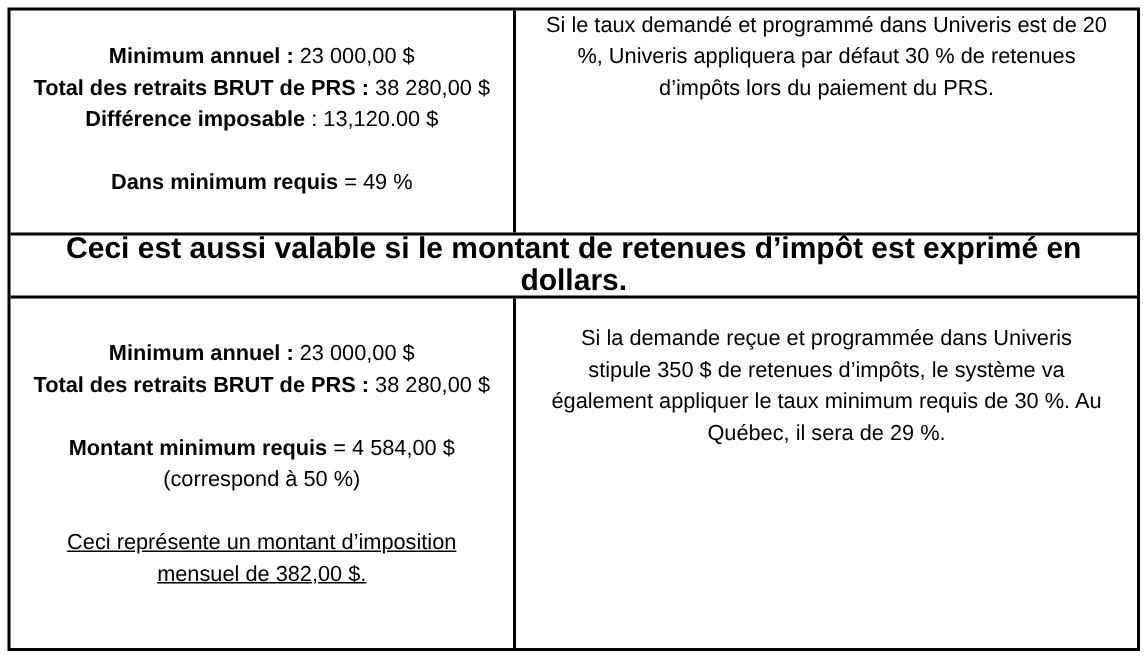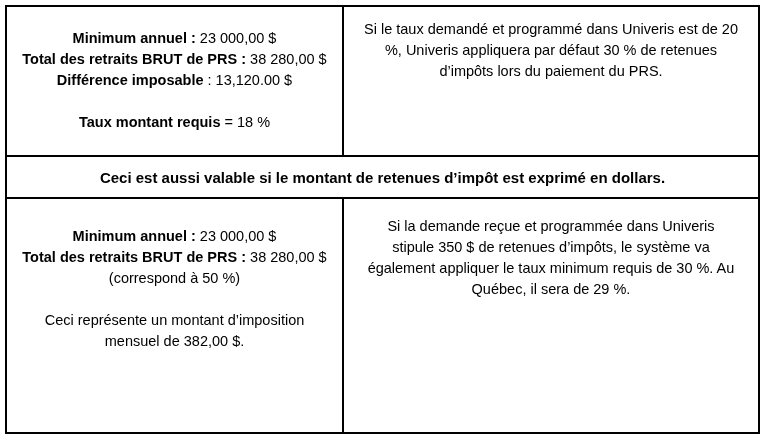--- a/index.html
+++ b/index.html
@@ -47,43 +47,44 @@
     line-height: 21px;
     text-align: center;
   }
   .cell-left {
     width: 337px;
     border-right: 2px solid #000000;
     flex: none;
   }
   .cell-right { flex: 1; }
   .pad-top-left-1 { padding-top: 21px; }
-  .pad-top-right-1 { padding-top: 12px; }
+  .pad-top-right-1 { padding-top: 0; }
   .pad-bot-left { padding-top: 27px; }
   .pad-bot-right { padding-top: 17px; }
   .b { font-weight: bold; }
   .line { white-space: nowrap; }
   .gap-above { margin-top: 21px; }
   .para {
     margin: 0 auto 9px auto;
     max-width: 396px;
     padding: 0 4px;
   }
   .para-narrow {
     margin: 0 auto;
     max-width: 378px;
     padding: 0 4px;
   }
   .note-para {
     margin: 21px auto 0 auto;
     max-width: 300px;
+    text-decoration: underline;
   }
   .middle-text {
     font-weight: bold;
-    font-size: 15px;
+    font-size: 20px;
     line-height: 21px;
     width: 100%;
     text-align: center;
   }
 </style>
 </head>
 <body>
 
 <div class="page">
   <div class="table">
@@ -96,22 +97,22 @@
         </div>
         <div class="line">
           <span class="b">Total des retraits BRUT de PRS :</span>
           <span>38 280,00 $</span>
         </div>
         <div class="line">
           <span class="b">Différence imposable</span>
           <span>: 13,120.00 $</span>
         </div>
         <div class="line gap-above">
-          <span class="b">Taux montant requis</span>
-          <span>= 18 %</span>
+          <span class="b">Dans minimum requis</span>
+          <span>= 49 %</span>
         </div>
       </div>
       <div class="cell cell-right pad-top-right-1">
         <p class="para">Si le taux demandé et programmé dans Univeris est de 20 %, Univeris appliquera par défaut 30 % de retenues d’impôts lors du paiement du PRS.</p>
       </div>
     </div>
 
     <div class="row row-middle">
       <div class="middle-text">Ceci est aussi valable si le montant de retenues d’impôt est exprimé en dollars.</div>
     </div>
@@ -119,20 +120,24 @@
     <div class="row row-bottom">
       <div class="cell cell-left pad-bot-left">
         <div class="line">
           <span class="b">Minimum annuel :</span>
           <span>23 000,00 $</span>
         </div>
         <div class="line">
           <span class="b">Total des retraits BRUT de PRS :</span>
           <span>38 280,00 $</span>
         </div>
+        <div class="line gap-above">
+          <span class="b">Montant minimum requis</span>
+          <span>= 4 584,00 $</span>
+        </div>
         <div class="line">(correspond à 50 %)</div>
         <p class="note-para">Ceci représente un montant d’imposition mensuel de 382,00 $.</p>
       </div>
       <div class="cell cell-right pad-bot-right">
         <p class="para-narrow">Si la demande reçue et programmée dans Univeris stipule 350 $ de retenues d’impôts, le système va également appliquer le taux minimum requis de 30 %. Au Québec, il sera de 29 %.</p>
       </div>
     </div>
 
   </div>
 </div>

